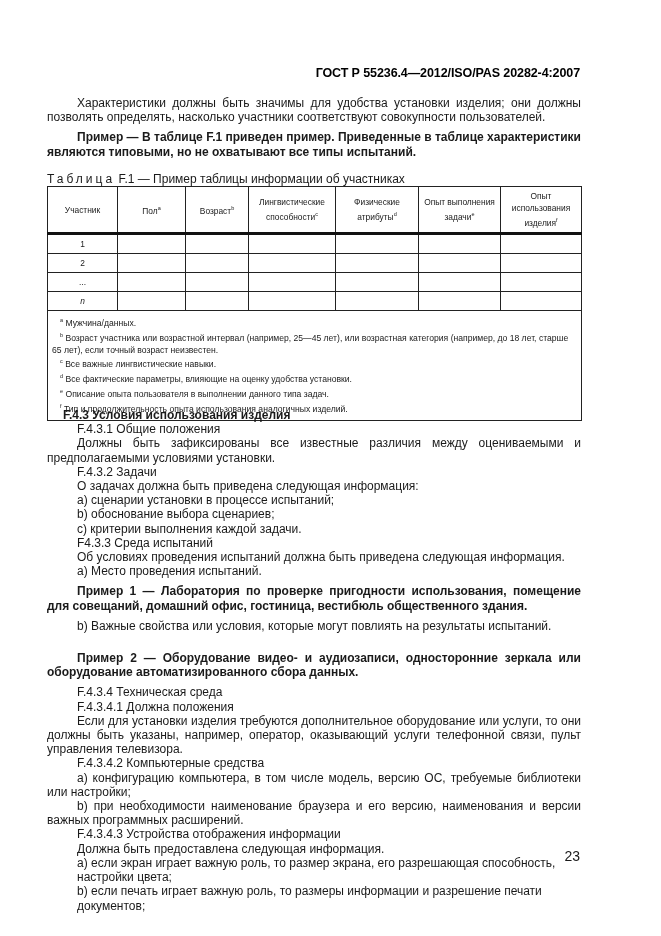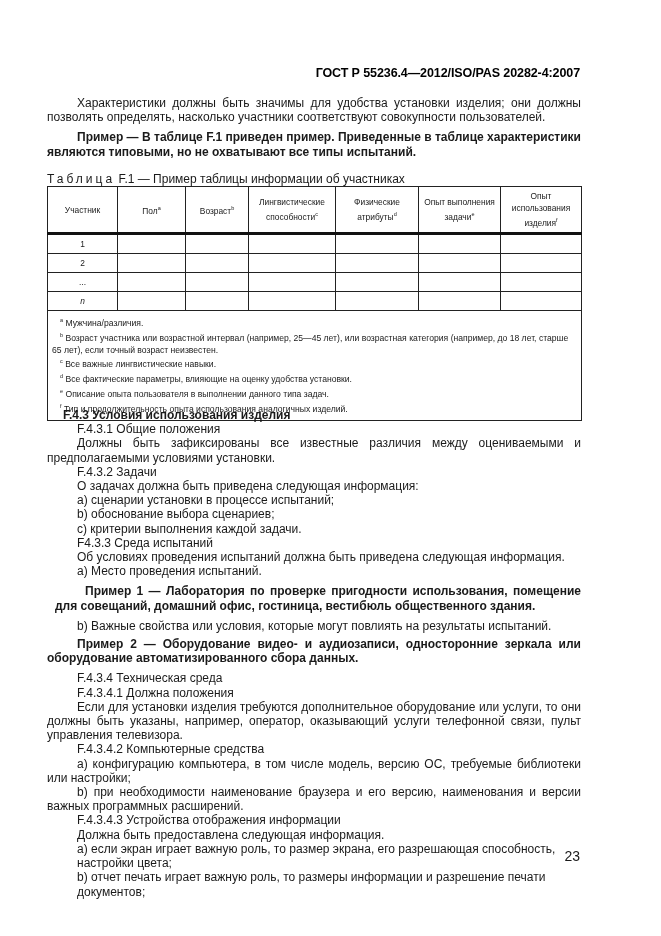--- a/index.html
+++ b/index.html
@@ -103,21 +103,21 @@
       <td style="font-style:italic;">n</td>
       <td></td>
         <td></td>
         <td></td>
         <td></td>
         <td></td>
         <td></td>
     </tr>
     <tr>
       <td colspan="7" class="notes">
-        <p class="note"><sup>a</sup> <span>Мужчина/различия.</span></p>
+        <p class="note"><sup>a</sup> <span>Мужчина/данных.</span></p>
         <p class="note"><sup>b</sup> <span>Возраст участника или возрастной интервал (например, 25—45 лет), или возрастная категория (например, до 18 лет, старше 65 лет), если точный возраст неизвестен.</span></p>
         <p class="note"><sup>c</sup> <span>Все важные лингвистические навыки.</span></p>
         <p class="note"><sup>d</sup> <span>Все фактические параметры, влияющие на оценку удобства установки.</span></p>
         <p class="note"><sup>e</sup> <span>Описание опыта пользователя в выполнении данного типа задач.</span></p>
         <p class="note"><sup>f</sup> <span>Тип и продолжительность опыта использования аналогичных изделий.</span></p>
       </td>
     </tr>
   </tbody>
 </table>
 
@@ -126,28 +126,28 @@
   <p class="ind">F.4.3.1 Общие положения</p>
   <p class="p">Должны быть зафиксированы все известные различия между оцениваемыми и предполагаемыми условиями установки.</p>
   <p class="ind">F.4.3.2 Задачи</p>
   <p class="ind">О задачах должна быть приведена следующая информация:</p>
   <p class="ind">a) сценарии установки в процессе испытаний;</p>
   <p class="ind">b) обоснование выбора сценариев;</p>
   <p class="ind">c) критерии выполнения каждой задачи.</p>
   <p class="ind">F4.3.3 Среда испытаний</p>
   <p class="ind">Об условиях проведения испытаний должна быть приведена следующая информация.</p>
   <p class="ind">a) Место проведения испытаний.</p>
-  <p class="example" style="margin-top:6px;margin-bottom:6px;margin-left:8px;">Пример 1 — Лаборатория по проверке пригодности использования, помещение для совещаний, домашний офис, гостиница, вестибюль общественного здания.</p>
+  <p class="example" style="margin-top:6px;margin-bottom:6px;">Пример 1 — Лаборатория по проверке пригодности использования, помещение для совещаний, домашний офис, гостиница, вестибюль общественного здания.</p>
   <p class="ind">b) Важные свойства или условия, которые могут повлиять на результаты испытаний.</p>
-  <p class="example" style="margin-top:4px;margin-bottom:6px;">Пример 2 — Оборудование видео- и аудиозаписи, односторонние зеркала или оборудование автоматизированного сбора данных.</p>
+  <p class="example" style="margin-top:18px;margin-bottom:6px;">Пример 2 — Оборудование видео- и аудиозаписи, односторонние зеркала или оборудование автоматизированного сбора данных.</p>
   <p class="ind">F.4.3.4 Техническая среда</p>
   <p class="ind">F.4.3.4.1 Должна положения</p>
   <p class="p">Если для установки изделия требуются дополнительное оборудование или услуги, то они должны быть указаны, например, оператор, оказывающий услуги телефонной связи, пульт управления телевизора.</p>
   <p class="ind">F.4.3.4.2 Компьютерные средства</p>
   <p class="p">a) конфигурацию компьютера, в том числе модель, версию ОС, требуемые библиотеки или настройки;</p>
   <p class="p">b) при необходимости наименование браузера и его версию, наименования и версии важных программных расширений.</p>
   <p class="ind">F.4.3.4.3 Устройства отображения информации</p>
   <p class="ind">Должна быть предоставлена следующая информация.</p>
   <p class="ind">a) если экран играет важную роль, то размер экрана, его разрешающая способность, настройки цвета;</p>
-  <p class="ind">b) отчет печать играет важную роль, то размеры информации и разрешение печати документов;</p>
+  <p class="ind">b) если печать играет важную роль, то размеры информации и разрешение печати документов;</p>
 </div>
 
 <div class="page-number">23</div>
 
 </body></html>

